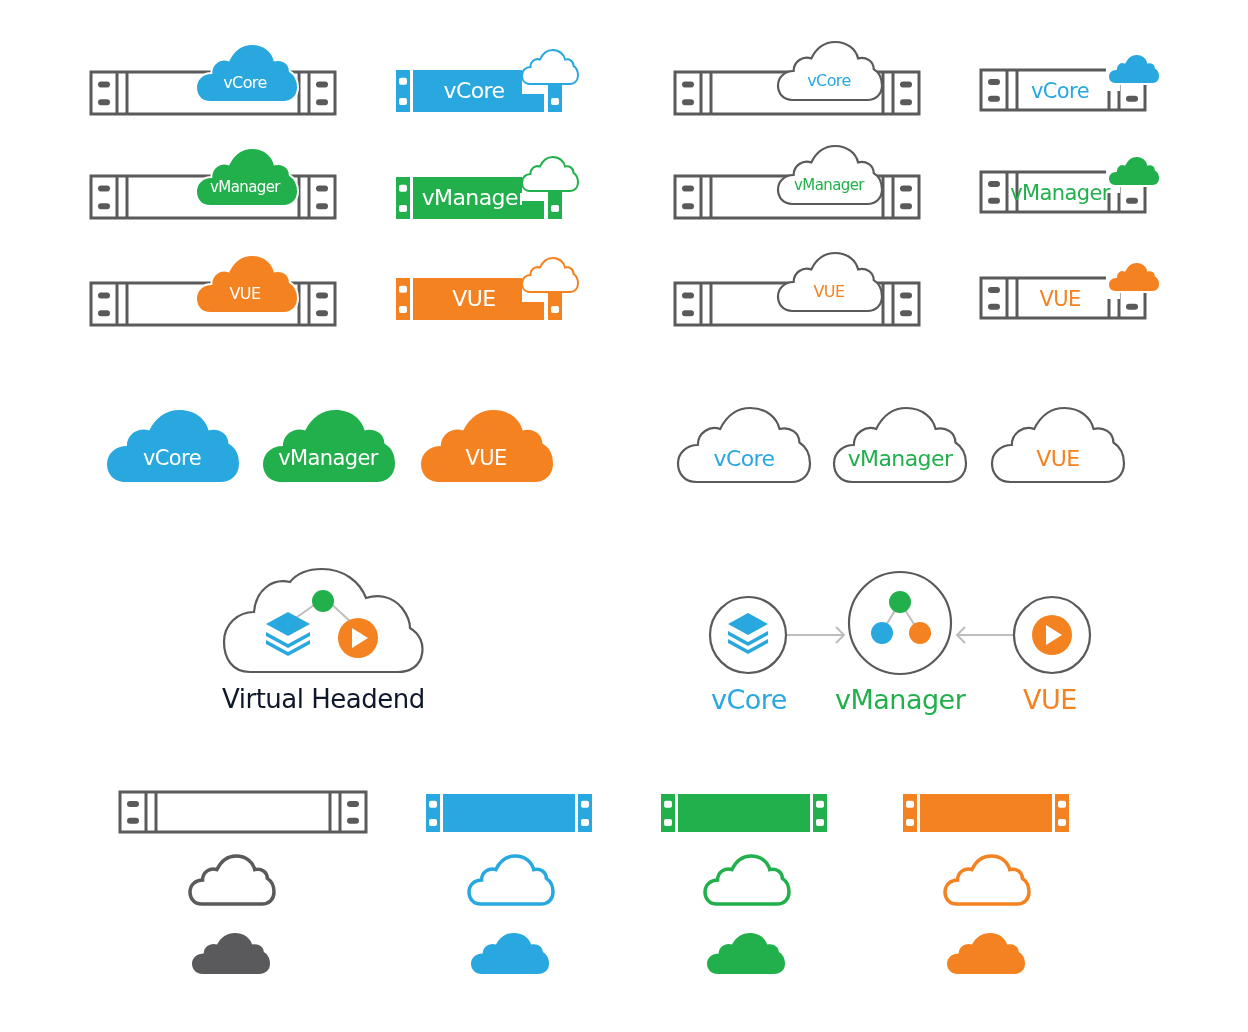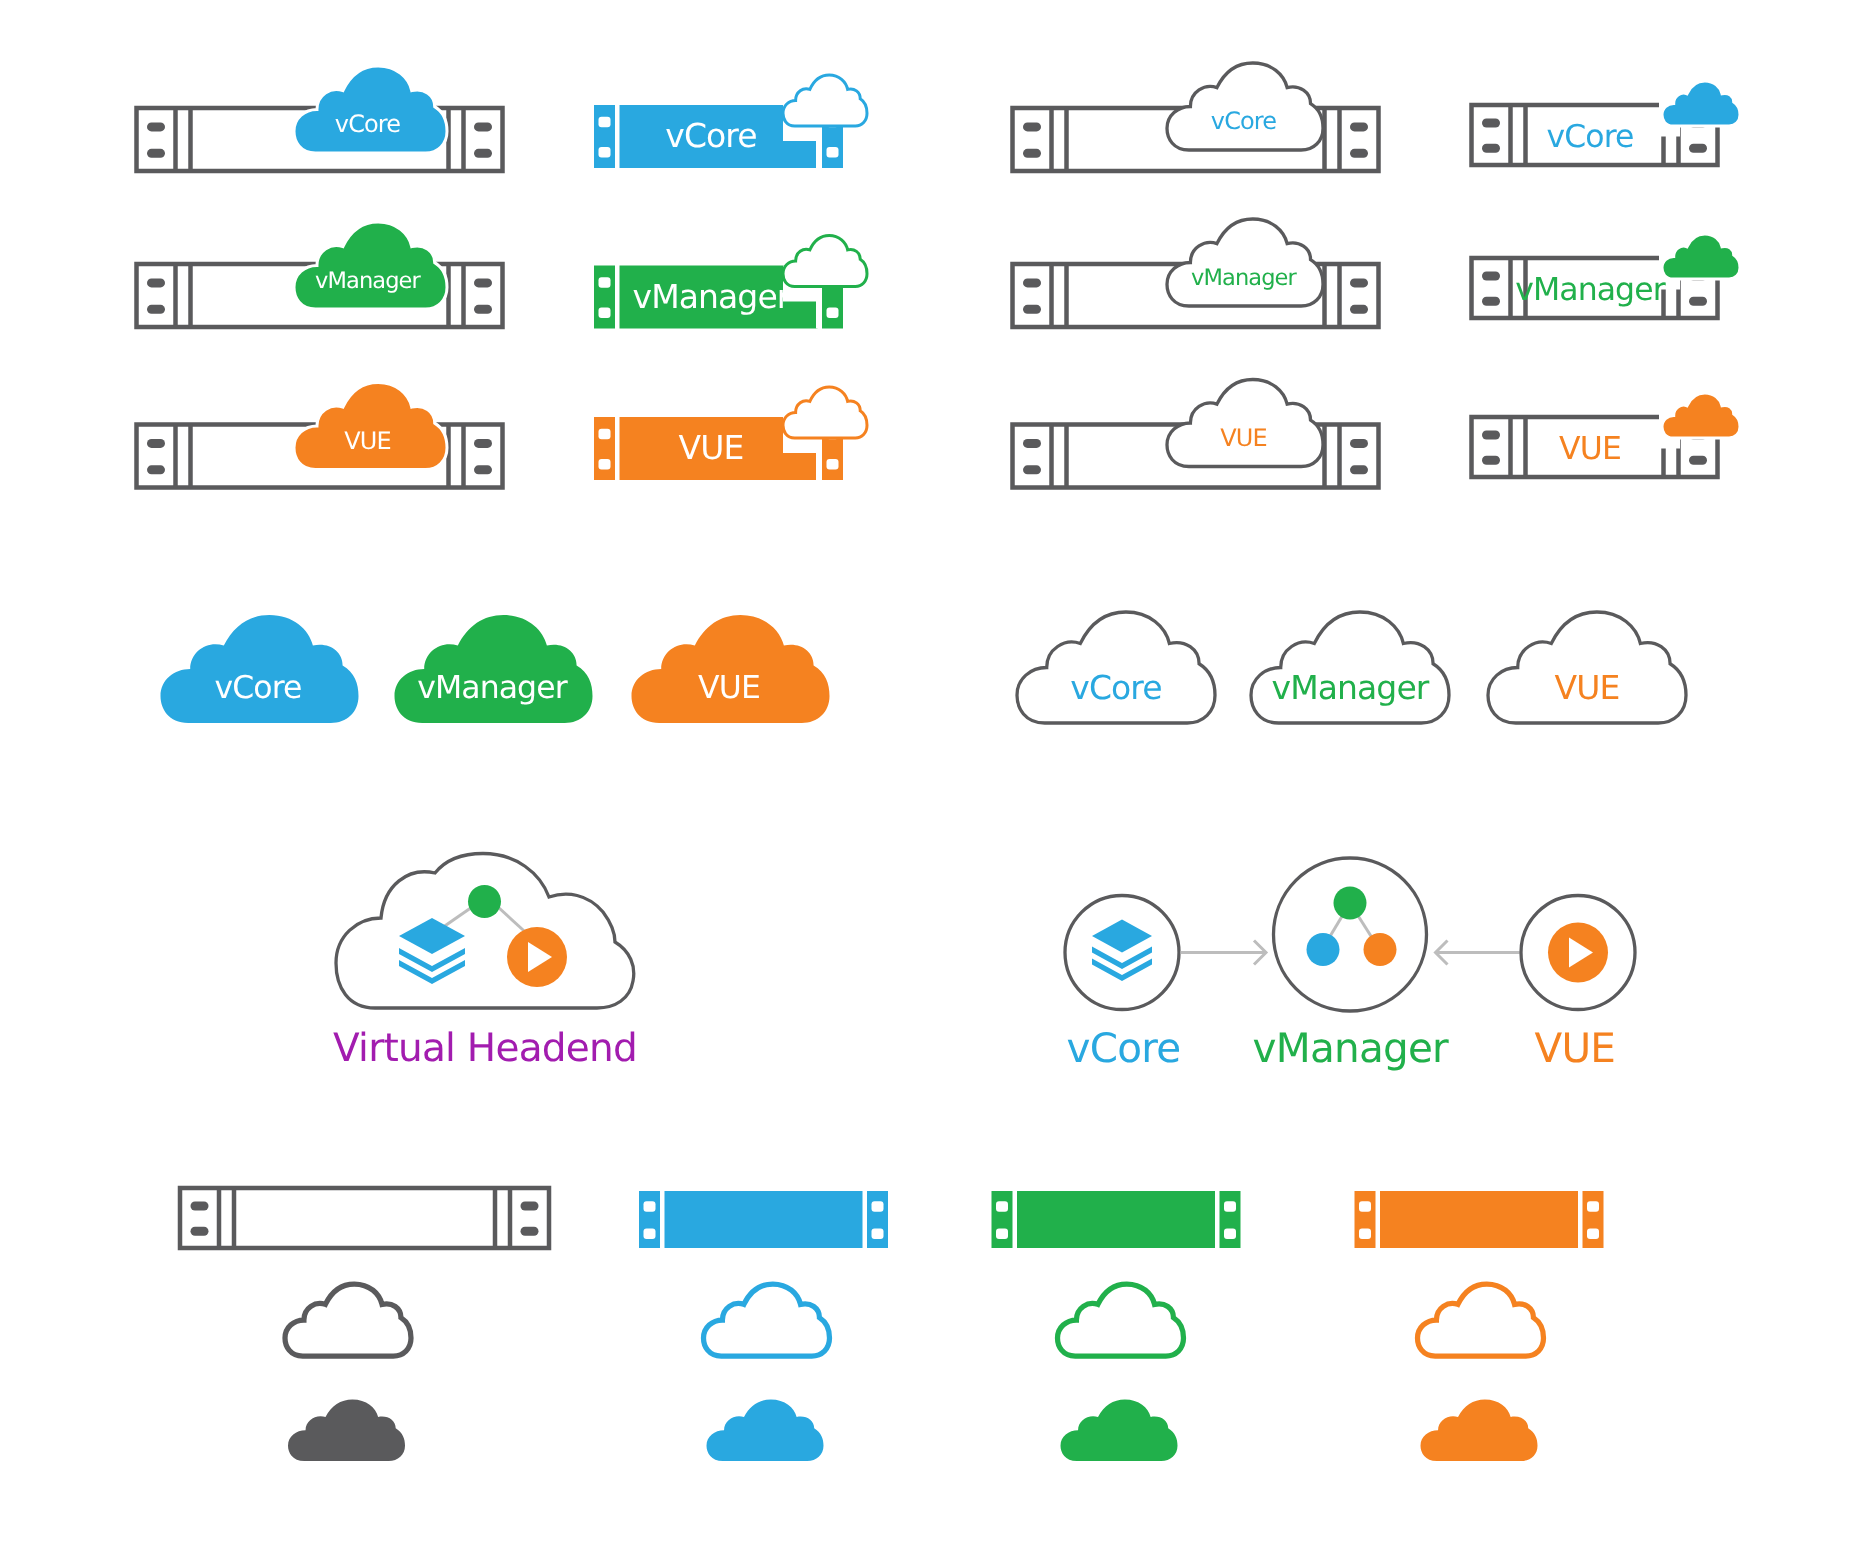--- a/index.html
+++ b/index.html
@@ -284,21 +284,21 @@
       <path d="M66,44 L88,56 L66,68 L44,56 Z" fill="#29a8e0"></path>
       <path d="M44,64 L66,76 L88,64 L88,68 L66,80 L44,68 Z" fill="#29a8e0"></path>
       <path d="M44,72 L66,84 L88,72 L88,76 L66,88 L44,76 Z" fill="#29a8e0"></path>
     </g>
     <g>
       <circle cx="136" cy="70" r="20" fill="#f58220"></circle>
       <path d="M130,60 L146,70 L130,80 Z" fill="#fff"></path>
     </g>
   </svg>
 </div>
-<div class="caption" style="left:222px;top:684px;color:#a21caf;font-size:26px;">Virtual Headend</div>
+<div class="caption" style="left:222px;top:684px;color:#0f172a;font-size:26px;">Virtual Headend</div>
 
 <div class="abs" style="left:700px;top:568px;width:400px;height:160px;">
   <svg width="400" height="120" viewBox="0 0 400 120">
     <g>
       <circle cx="48" cy="67" r="38" fill="#fff" stroke="#5a5a5c" stroke-width="2.2"></circle>
       <g>
         <path d="M48,45 L68,56 L48,67 L28,56 Z" fill="#29a8e0"></path>
         <path d="M28,63 L48,74 L68,63 L68,67 L48,78 L28,67 Z" fill="#29a8e0"></path>
         <path d="M28,71 L48,82 L68,71 L68,75 L48,86 L28,75 Z" fill="#29a8e0"></path>
       </g>

